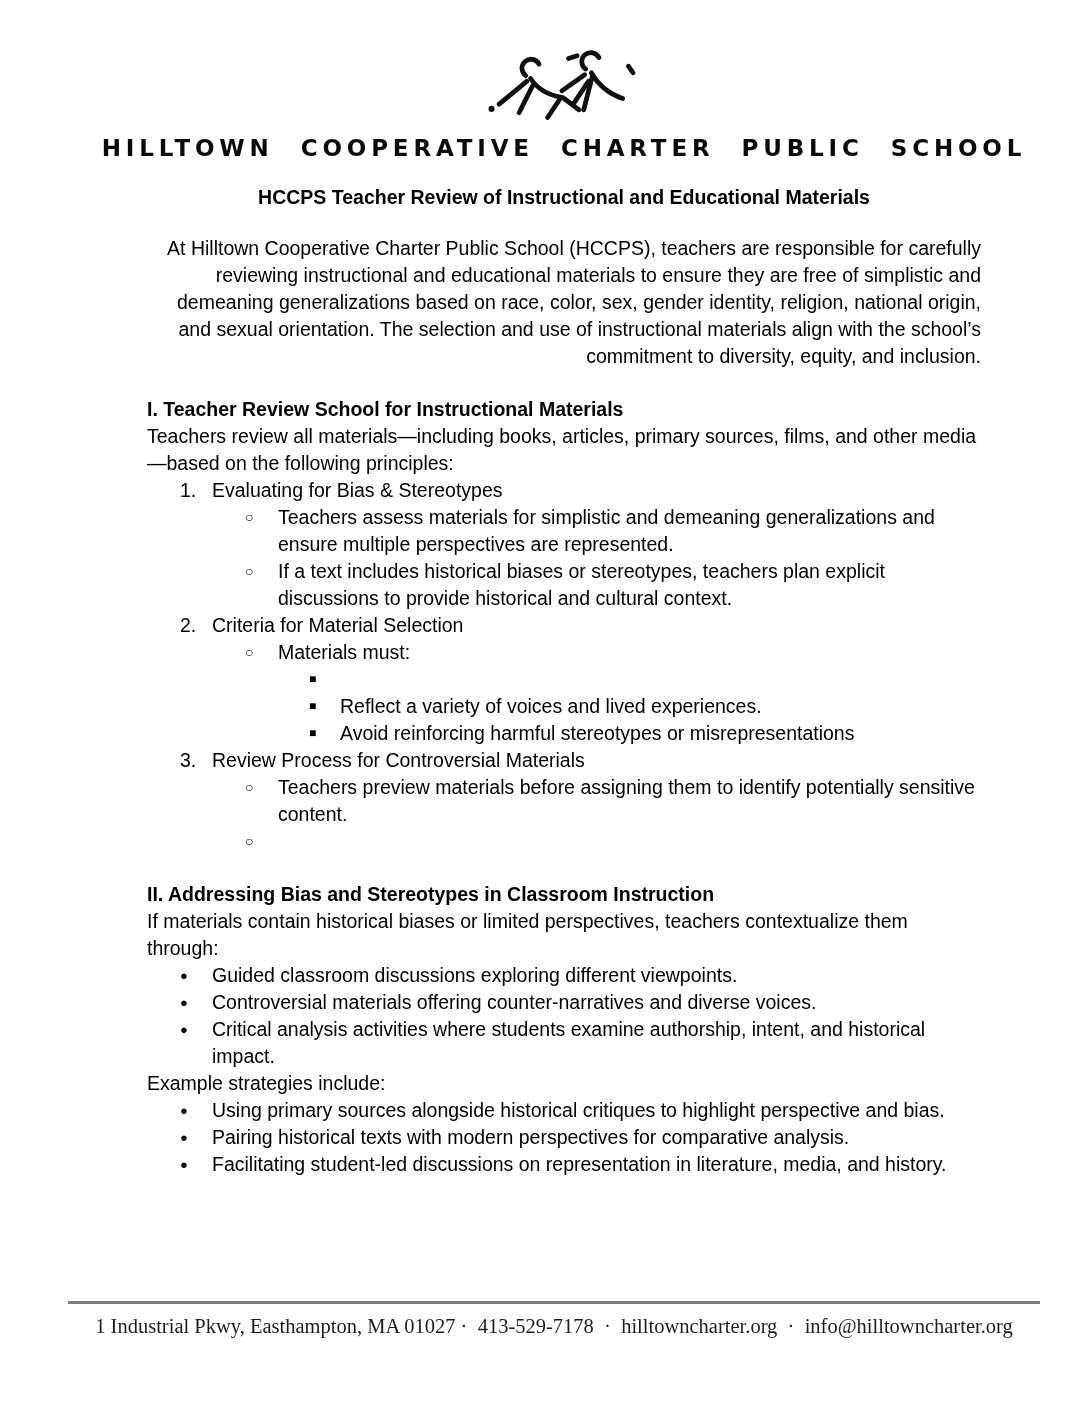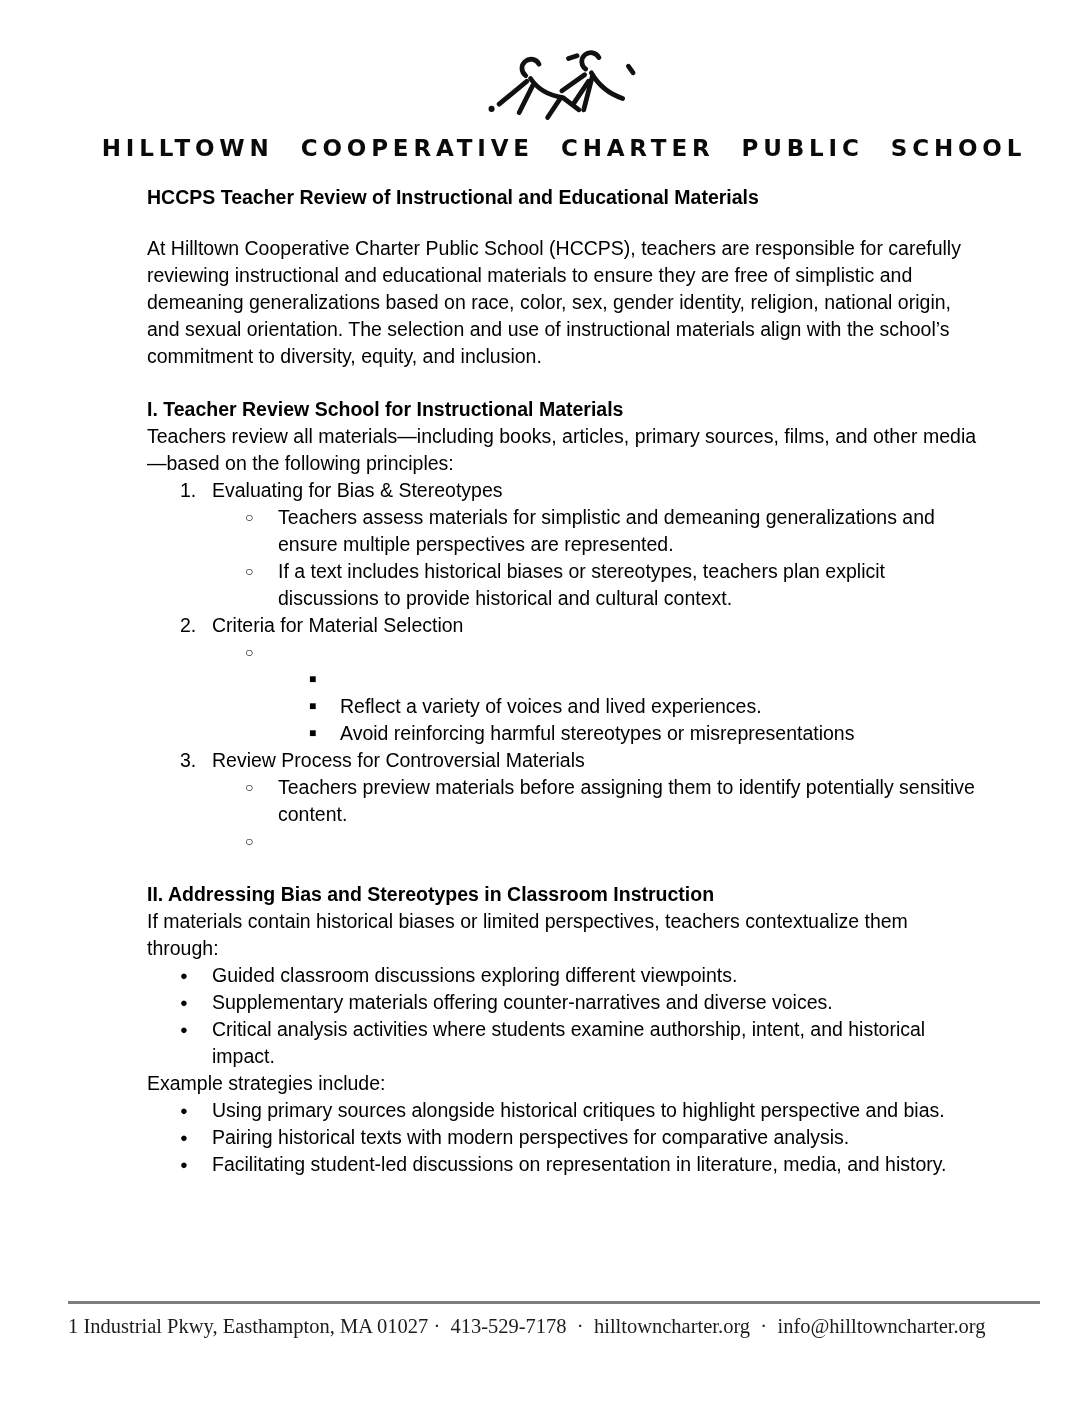--- a/index.html
+++ b/index.html
@@ -23,41 +23,41 @@
     font-family: "DejaVu Sans", sans-serif;
     font-weight: 700;
     font-size: 23px;
     letter-spacing: 0.21em;
     word-spacing: 0.62em;
     white-space: nowrap;
     margin-top: 2px;
     color: #0a0a0a;
   }
   .content { padding: 0 127px; }
-  .doc-title { font-weight: 700; margin-top: 22px; }
-  .para { margin-top: 24px; }
+  .doc-title { font-weight: 700; text-align: center; margin-top: 22px; }
+  .para { margin-top: 24px; text-align: right; }
   .section-heading { font-weight: 700; margin-top: 26px; }
   .li { display: flex; }
   .li .t { flex: 1; }
   .m1 { flex: none; margin-left: 33px; width: 32px; }
   .m2 { flex: none; margin-left: 98px; width: 33px; }
   .m3 { flex: none; margin-left: 162px; width: 31px; }
   .bullet-circle { font-size: 14px; }
   .bullet-square { font-size: 12px; }
   .bullet-disc { font-size: 13px; }
   .footer {
     position: absolute;
     left: 68px;
     right: 68px;
     top: 1301px;
   }
   .footer-rule { border-top: 3px solid #7d7d7d; height: 0; }
   .footer-text {
     margin-top: 9px;
-    text-align: left;
+    text-align: center;
     font-family: "Liberation Serif", serif;
     font-size: 20.5px;
     color: #1c1c1c;
     white-space: pre;
   }
 </style>
 </head>
 <body>
 
 <div class="page">
@@ -103,20 +103,21 @@
       <span class="m2 bullet-circle">○</span>
       <span class="t">If a text includes historical biases or stereotypes, teachers plan explicit discussions to provide historical and cultural context.</span>
     </div>
 
     <div class="li">
       <span class="m1">2.</span>
       <span class="t">Criteria for Material Selection</span>
     </div>
     <div class="li">
       <span class="m2 bullet-circle">○</span>
+      <span class="t">Materials must:</span>
     </div>
     <div class="li">
       <span class="m3 bullet-square">■</span>
     </div>
     <div class="li">
       <span class="m3 bullet-square">■</span>
       <span class="t">Reflect a variety of voices and lived experiences.</span>
     </div>
     <div class="li">
       <span class="m3 bullet-square">■</span>
@@ -137,21 +138,21 @@
 
     <div class="section-heading">II. Addressing Bias and Stereotypes in Classroom Instruction</div>
     <div>If materials contain historical biases or limited perspectives, teachers contextualize them through:</div>
 
     <div class="li">
       <span class="m1 bullet-disc">●</span>
       <span class="t">Guided classroom discussions exploring different viewpoints.</span>
     </div>
     <div class="li">
       <span class="m1 bullet-disc">●</span>
-      <span class="t">Supplementary materials offering counter-narratives and diverse voices.</span>
+      <span class="t">Controversial materials offering counter-narratives and diverse voices.</span>
     </div>
     <div class="li">
       <span class="m1 bullet-disc">●</span>
       <span class="t">Critical analysis activities where students examine authorship, intent, and historical impact.</span>
     </div>
 
     <div>Example strategies include:</div>
 
     <div class="li">
       <span class="m1 bullet-disc">●</span>

